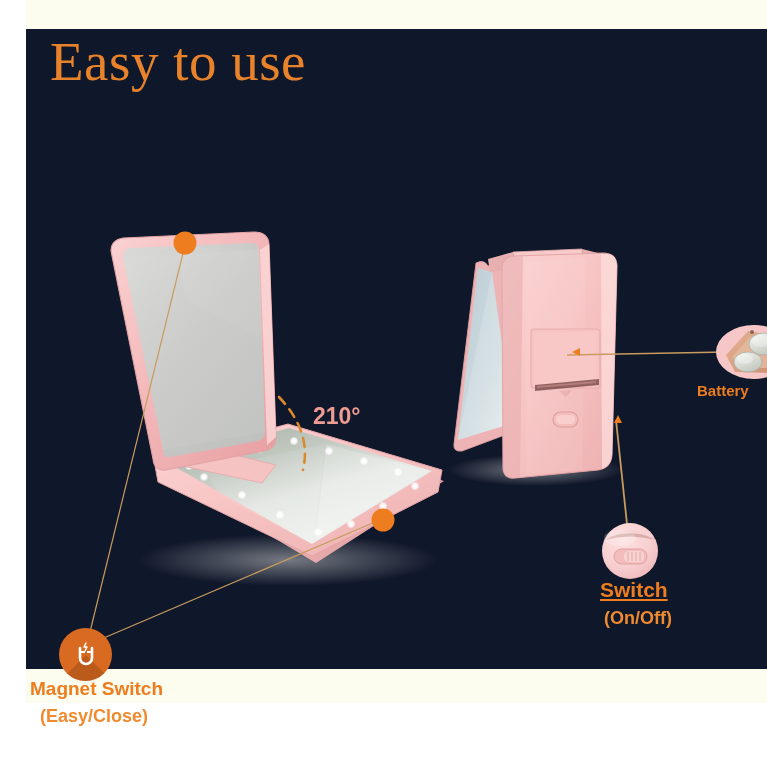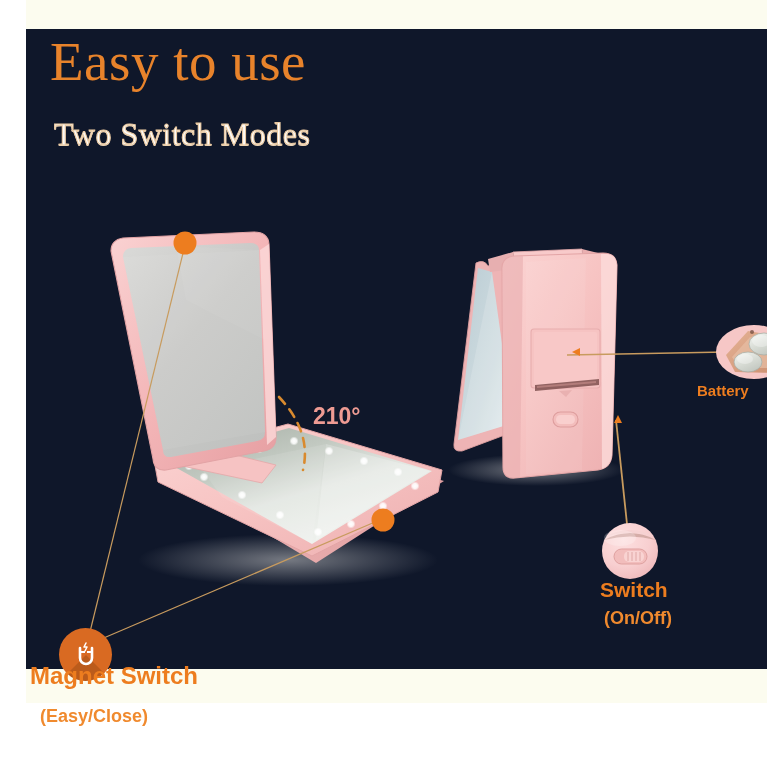--- a/index.html
+++ b/index.html
@@ -58,23 +58,23 @@
     font-family:"Liberation Sans", sans-serif;
   }
   .callout-sub {
     position:absolute;
     color:#F08A2E;
     font-weight:bold;
     white-space:nowrap;
     font-family:"Liberation Sans", sans-serif;
   }
 
-  #magnet-title { left:4px;  top:662px; font-size:24px; }
+  #magnet-title { left:4px;  top:678px; font-size:19px; }
   #magnet-sub   { left:14px; top:706px; font-size:18px; }
-  #switch-title { left:574px; top:578px; font-size:21px; }
+  #switch-title { left:574px; top:578px; font-size:21px;text-decoration:underline; }
   #switch-sub   { left:578px; top:608px; font-size:18px; }
   #battery-title{ left:671px; top:382px; font-size:15px; }
 
   #angle-label {
     position:absolute; left:287px; top:403px;
     font-size:23px; font-weight:bold; color:#EE9B93;
     font-family:"Liberation Sans", sans-serif;
     white-space:nowrap;
   }
 
@@ -99,21 +99,20 @@
 </style>
 </head>
 <body>
 
 <div id="stage">
 
   <div class="band top"></div>
   <div class="band bottom"></div>
 
   <div id="title">Easy to use</div>
-  <div id="subtitle">Two Switch Modes</div>
 
   <svg id="art" viewBox="0 0 767 767">
     <defs>
 
       <linearGradient id="pinkFrame" x1="0" y1="0" x2="1" y2="1">
         <stop offset="0" stop-color="#FAD2D2"></stop>
         <stop offset="0.5" stop-color="#F3B5B7"></stop>
         <stop offset="1" stop-color="#E69FA2"></stop>
       </linearGradient>
       <linearGradient id="pinkBody" x1="0" y1="0" x2="1" y2="1">

